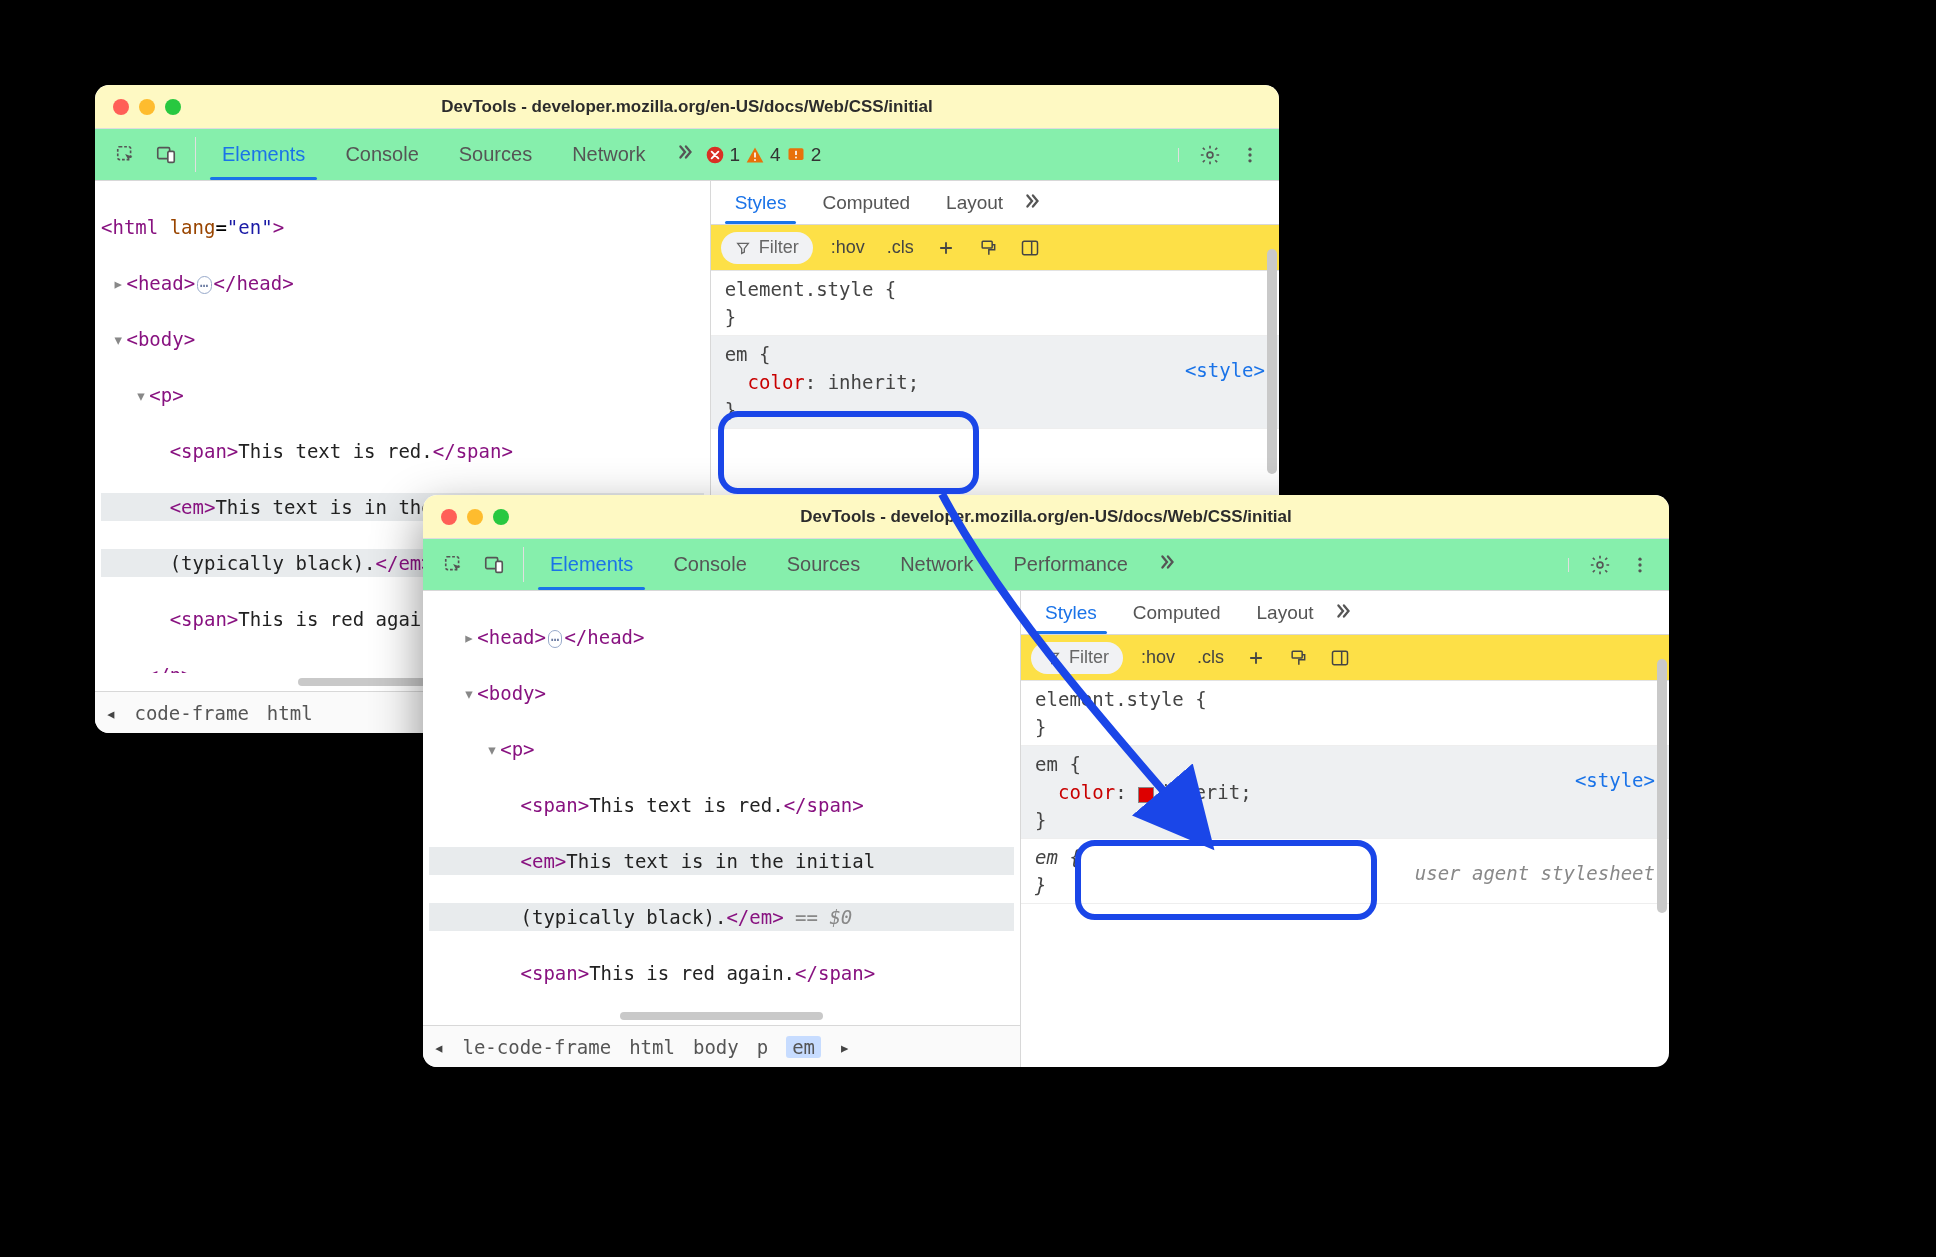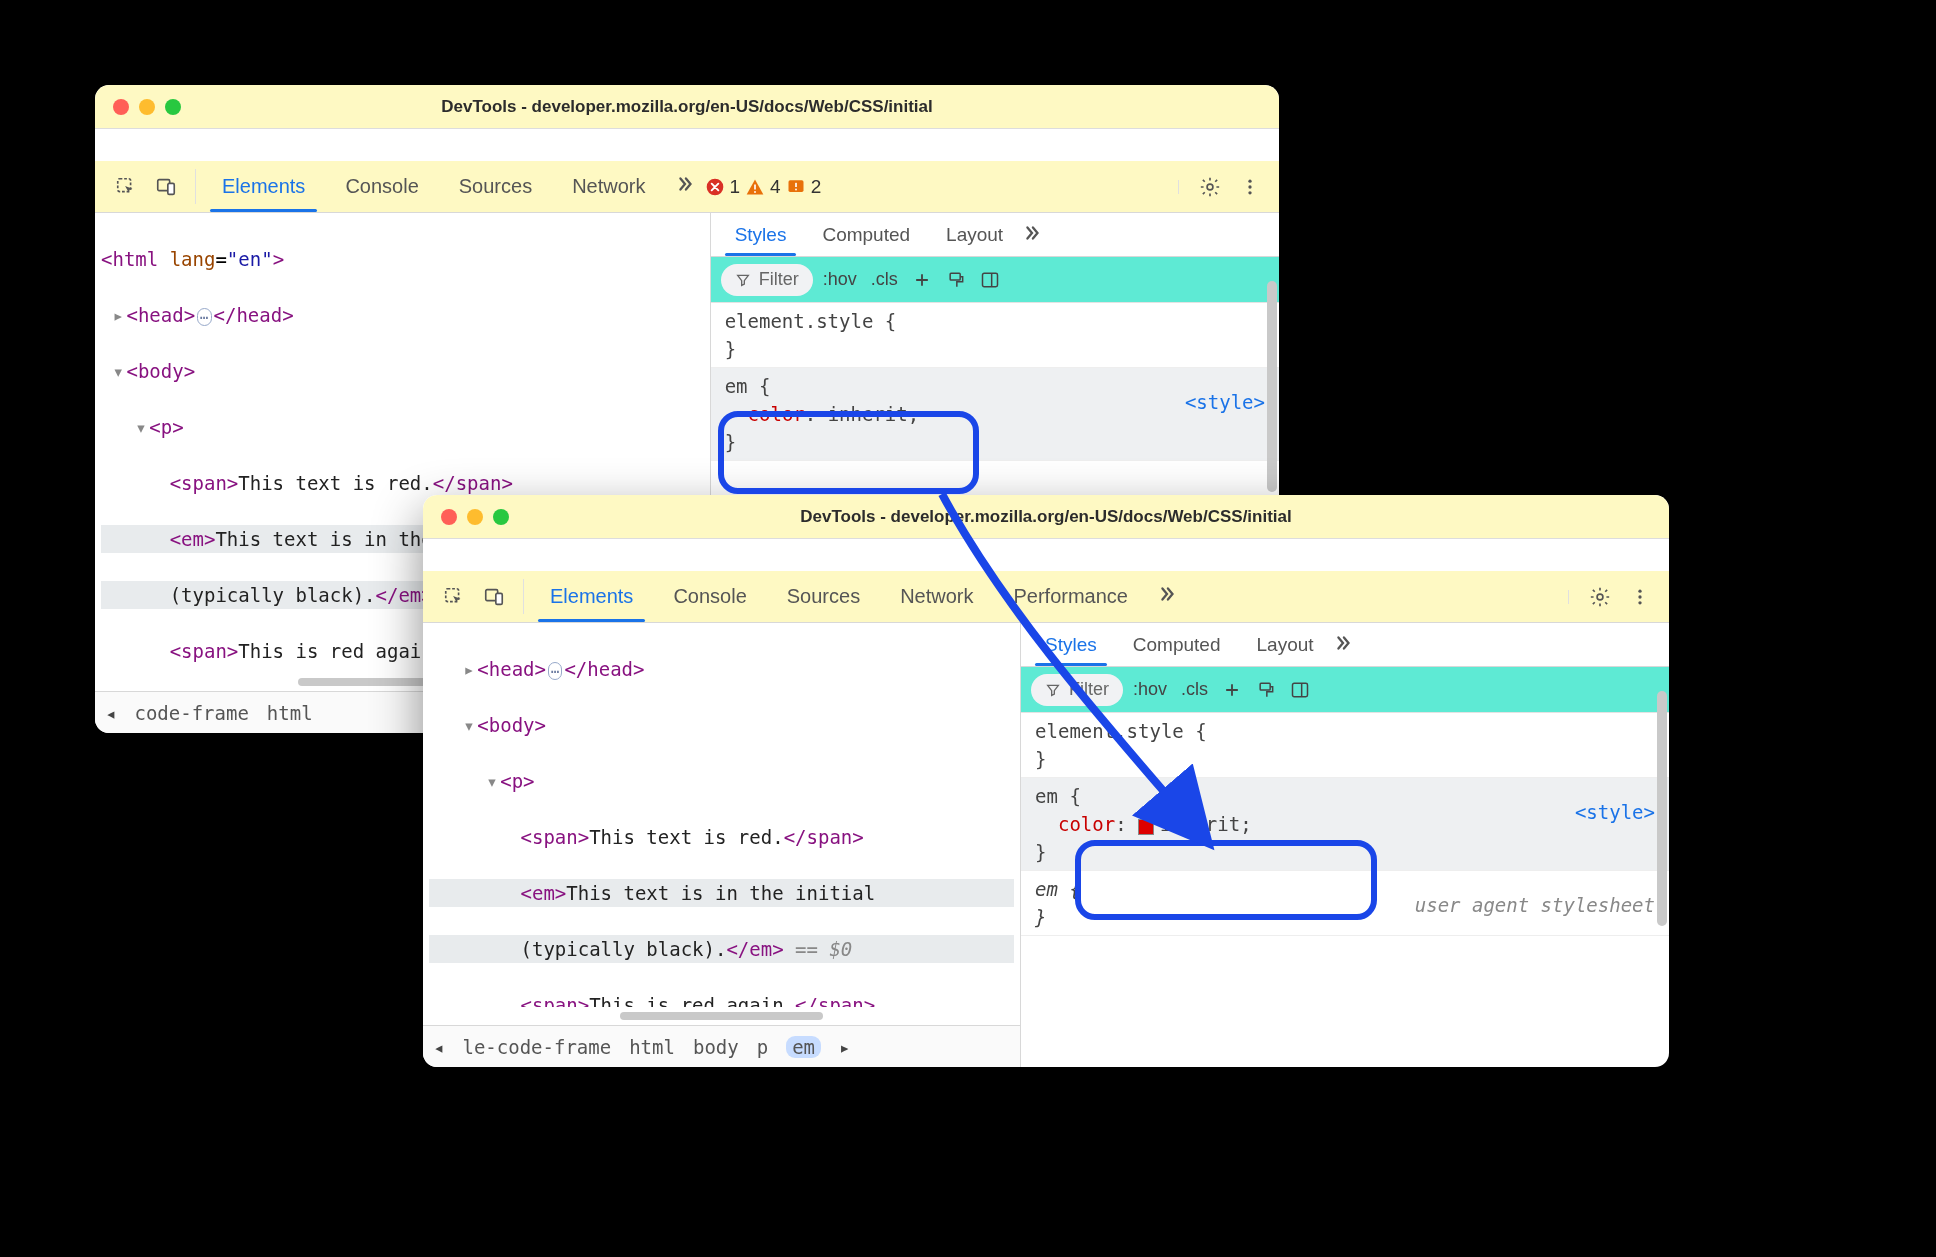--- a/index.html
+++ b/index.html
@@ -47,23 +47,22 @@
     font-weight: 600;
     font-size: 17px;
     color: #2c2c2c;
     pointer-events: none;
   }
   .toolbar {
     height: 52px;
     display: flex;
     align-items: center;
     border-bottom: 1px solid #d8d8d8;
-    background: #fef9c3;
+    background: #86efac;
     padding: 0 8px;
-    margin-top: 32px;
   }
   .tool-icons { display: flex; align-items: center; gap: 6px; padding: 0 6px; }
   .tool-icons .ico {
     width: 34px; height: 34px;
     display: flex; align-items: center; justify-content: center;
     color: #555;
   }
   .tabs { display: flex; align-items: stretch; height: 100%; }
   .tab {
     display: flex; align-items: center;
@@ -150,21 +149,21 @@
     display: flex;
     align-items: center;
     font-family: ui-monospace, SFMono-Regular, Menlo, Consolas, monospace;
     font-size: 19px;
     color: #555;
     gap: 18px;
     padding: 0 10px;
     background: #fafafa;
   }
   .breadcrumb .bc-item { cursor: pointer; }
-  .breadcrumb .bc-item.sel { background: #c7dcff; padding: 0 6px; border-radius: 9px; }
+  .breadcrumb .bc-item.sel { background: #c7dcff; padding: 0 6px; border-radius: 3px; }
   .breadcrumb .bc-nav { color: #444; cursor:pointer; }
 
   .styles-panel { flex: 1; display: flex; flex-direction: column; min-width: 0; position: relative; }
   .styles-tabs {
     height: 44px;
     border-bottom: 1px solid #d8d8d8;
     display: flex;
     align-items: stretch;
     background: #fff;
     padding: 0 6px;
@@ -182,22 +181,22 @@
     content:""; position:absolute; left:8px; right:8px; bottom:0; height:3px; background:#1a73e8; border-radius:2px;
   }
   .styles-tabs .more-chevron { align-self:center; }
 
   .filterbar {
     height: 46px;
     display: flex;
     align-items: center;
     border-bottom: 1px solid #e3e3e3;
     padding: 0 10px;
-    gap: 6px;
-    background: #5eead4;
+    gap: 14px;
+    background: #fde047;
   }
   .filter-input {
     display: flex;
     align-items: center;
     background: #f1f2f4;
     border-radius: 18px;
     padding: 0 14px;
     height: 32px;
     gap: 8px;
     color: #666;

